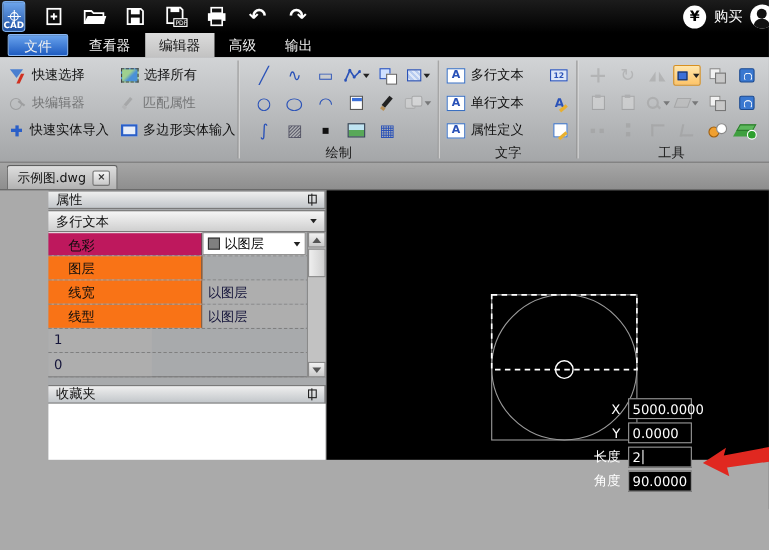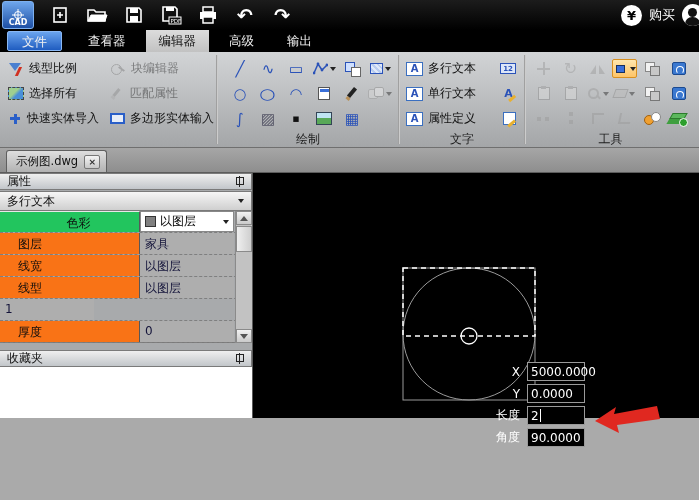--- a/index.html
+++ b/index.html
@@ -2,40 +2,40 @@
 <html><head>
 <meta charset="utf-8">
 <style>
   * { margin:0; padding:0; box-sizing:border-box; }
   html,body { width:699px; height:500px; overflow:hidden; }
   body { font-family:"DejaVu Sans","Liberation Sans",sans-serif; font-size:12px; background:#000; }
   .app { position:relative; width:699px; height:500px; background:#aaa; }
 
   
   .titlebar { position:relative; height:30px; background:linear-gradient(#1c1c1c,#000); display:flex; align-items:center; }
-  .logo { width:32px; height:28px; margin:0 0 0 2px; border-radius:3px;
+  .logo { width:21px; height:28px; margin:0 0 0 2px; border-radius:3px;
           background:linear-gradient(#6ea6ec,#1d4fa4); border:1px solid #7db0ef;
           display:flex; flex-direction:column; align-items:center; justify-content:flex-end; }
   .logo svg { display:block; margin-bottom:-3px; }
   .logo-text { color:#fff; font-size:8px; font-weight:bold; line-height:10px; letter-spacing:0; }
   .tb-icons { display:flex; align-items:center; margin-left:14px; gap:13px; }
   .tb-btn { width:24px; height:22px; display:flex; align-items:center; justify-content:center; }
   .tb-btn svg { display:block; }
   .glyph-btn { color:#fff; font-size:19px; line-height:20px; font-weight:bold; }
   .title { position:absolute; left:368px; top:6px; color:#efefef; font-size:14px; }
   .tb-right { position:absolute; right:0; top:0; height:30px; display:flex; align-items:center; gap:7px; padding-right:2px; }
   .yen-circle { width:21px; height:21px; border-radius:50%; background:#fff; color:#000;
                 display:flex; align-items:center; justify-content:center; font-size:13px; font-weight:bold; }
   .buy-label { color:#fff; font-size:13px; }
   .user-circle { width:22px; height:22px; border-radius:50%; background:#fff; position:relative; overflow:hidden; margin-right:-7px; }
   .user-circle::before { content:""; position:absolute; left:6px; top:4px; width:9px; height:9px; border-radius:50%; background:#111; }
   .user-circle::after { content:""; position:absolute; left:3px; top:13px; width:15px; height:10px; border-radius:7px 7px 0 0; background:#111; }
 
   
-  .menubar { height:22px; background:#000; display:flex; align-items:stretch; padding-left:7px;gap:7px; }
+  .menubar { height:22px; background:#000; display:flex; align-items:stretch; padding-left:7px; }
   .menu-item { color:#f0f0f0; font-size:12.5px; padding:3px 13px 0 13px; }
   .menu-item.file { background:linear-gradient(#6aa4ee,#1f5cc0); border:1px solid #8ab8f4; border-radius:2px; margin:1px 6px 1px 0; padding:2px 14px 0 14px; }
   .menu-item.active { background:linear-gradient(#dcdcdc,#c2c2c2); color:#111; }
 
   
   .ribbon { height:96px; background:linear-gradient(#d2d4d6,#a4a6a8); display:flex; border-bottom:1px solid #6f6f6f; }
   .rib-sec { display:flex; flex-direction:column; padding-top:4px; }
   .rib-body { flex:1; }
   .sec-label { text-align:center; color:#1b1b1b; font-size:12px; height:17px; }
   .rib-sep { width:2px; margin:3px 0; background:linear-gradient(90deg,#8a8a8a,#e2e2e2); }
@@ -128,36 +128,36 @@
 
   
   .tabbar { height:25px; background:linear-gradient(#a6a6a6,#8e8e8e); border-bottom:1px solid #5c5c5c; display:flex; align-items:flex-end; padding-left:6px; }
   .tab { height:22px; display:flex; align-items:center; gap:6px; padding:0 6px 0 9px;
          background:linear-gradient(#dedede,#b2b2b2); border:1px solid #5f5f5f; border-bottom:none; border-radius:3px 3px 0 0;
          font-size:11.5px; color:#111; }
   .tab-close { width:16px; height:14px; background:linear-gradient(#f4f4f4,#c8c8c8); border:1px solid #777; border-radius:2px;
                font-size:9px; line-height:12px; text-align:center; color:#333; font-weight:bold; }
 
   
-  .main { display:flex; height:245px; }
+  .main { display:flex; height:245px;margin-left:44px; }
 
   
   .leftpanel { width:253px; background:#a8aaac; border-right:1px solid #5a5a5a; display:flex; flex-direction:column; }
   .panel-header { height:17px; background:linear-gradient(#efefef,#c2c6ca); border:1px solid #7a7a7a; border-left:none;
                   display:flex; align-items:center; justify-content:space-between; padding:0 6px 0 7px; font-size:12px; color:#111; }
   .pin { position:relative; width:11px; height:12px; }
   .pin::before { content:""; position:absolute; left:2px; top:1px; width:6px; height:6px; border:1.5px solid #222; }
   .pin::after { content:""; position:absolute; left:4.5px; top:0; width:1.5px; height:11px; background:#222; }
   .selector-bar { height:20px; margin-top:1px; background:linear-gradient(#f6f6f6,#cfcfcf); border:1px solid #7a7a7a; border-left:none;
                   display:flex; align-items:center; justify-content:space-between; padding:0 7px; font-size:12px; color:#111; }
   .prop-grid { position:relative; height:132px; border-bottom:1px solid #7a7a7a; }
   .prop-row { display:flex; height:22px; border-bottom:1px dashed #7f7f7f; }
   .prop-name { width:140px; padding:3px 0 0 18px; color:#0d0d0d; background:#f97316; border-right:1px solid #585858; }
   .prop-val { width:94px; padding:3px 0 0 5px; color:#14143a; background:#aeaeae; }
-  .prop-row.selected .prop-name { background:#22c55e; border-top:1px solid #e8e8e8;text-align:center; }
+  .prop-row.selected .prop-name { background:#be185d; border-top:1px solid #e8e8e8; }
   .color-combo { width:94px; background:#fff; border:1px solid #888; display:flex; align-items:center; gap:4px; padding-left:4px; }
   .swatch { width:11px; height:11px; background:#808080; border:1px solid #333; }
   .color-combo .dd { margin-left:auto; margin-right:4px; }
   .vscroll { position:absolute; right:0; top:0; width:17px; height:132px; background:#c2c2c2; border-left:1px solid #8a8a8a; }
   .vs-btn { position:absolute; left:0; width:16px; height:14px; background:linear-gradient(#f2f2f2,#cacaca); border:1px solid #8a8a8a;
             display:flex; align-items:center; justify-content:center; }
   .vs-up { top:0; } .vs-down { bottom:0; }
   .tri-up { width:0;height:0;border-left:4px solid transparent;border-right:4px solid transparent;border-bottom:5px solid #555; }
   .tri-dn { width:0;height:0;border-left:4px solid transparent;border-right:4px solid transparent;border-top:5px solid #555; }
   .vs-thumb { position:absolute; left:0; top:15px; width:16px; height:26px; background:linear-gradient(90deg,#efefef,#cfcfcf); border:1px solid #8a8a8a; }
@@ -243,29 +243,29 @@
     <span class="menu-item">高级</span>
     <span class="menu-item">输出</span>
   </div>
 
   <div class="ribbon">
 
     <div class="rib-sec sec-sel">
       <div class="rib-body sel-grid">
         <span class="sel-btn">
           <span class="ic i-funnel"></span>
-          <span>线型比例</span>
+          <span>快速选择</span>
+        </span>
+        <span class="sel-btn">
+          <span class="ic i-selall"></span>
+          <span>选择所有</span>
         </span>
         <span class="sel-btn dis">
           <span class="ic i-blocked"></span>
           <span>块编辑器</span>
-        </span>
-        <span class="sel-btn">
-          <span class="ic i-selall"></span>
-          <span>选择所有</span>
         </span>
         <span class="sel-btn dis">
           <span class="ic i-brush"></span>
           <span>匹配属性</span>
         </span>
         <span class="sel-btn">
           <span class="ic i-plus"></span>
           <span>快速实体导入</span>
         </span>
         <span class="sel-btn">
@@ -400,35 +400,33 @@
         <div class="prop-row selected">
           <span class="prop-name">色彩</span>
           <span class="color-combo">
             <span class="swatch"></span>
             <span>以图层</span>
             <span class="dd"></span>
           </span>
         </div>
         <div class="prop-row">
           <span class="prop-name">图层</span>
-          <span class="prop-val">家具</span>
         </div>
         <div class="prop-row">
           <span class="prop-name">线宽</span>
           <span class="prop-val">以图层</span>
         </div>
         <div class="prop-row">
           <span class="prop-name">线型</span>
           <span class="prop-val">以图层</span>
         </div>
         <div class="prop-row">
           <span class="prop-val">1</span>
         </div>
         <div class="prop-row">
-          <span class="prop-name">厚度</span>
           <span class="prop-val">0</span>
         </div>
         <div class="vscroll">
           <span class="vs-btn vs-up">
               <span class="tri-up"></span>
             </span>
           <span class="vs-thumb"></span>
           <span class="vs-btn vs-down">
               <span class="tri-dn"></span>
             </span>

